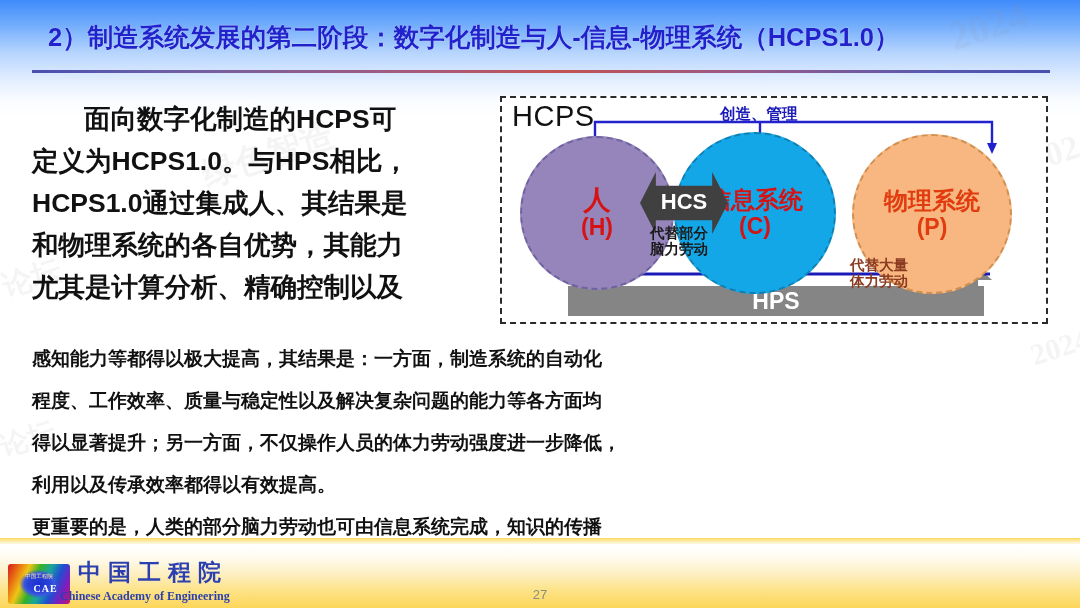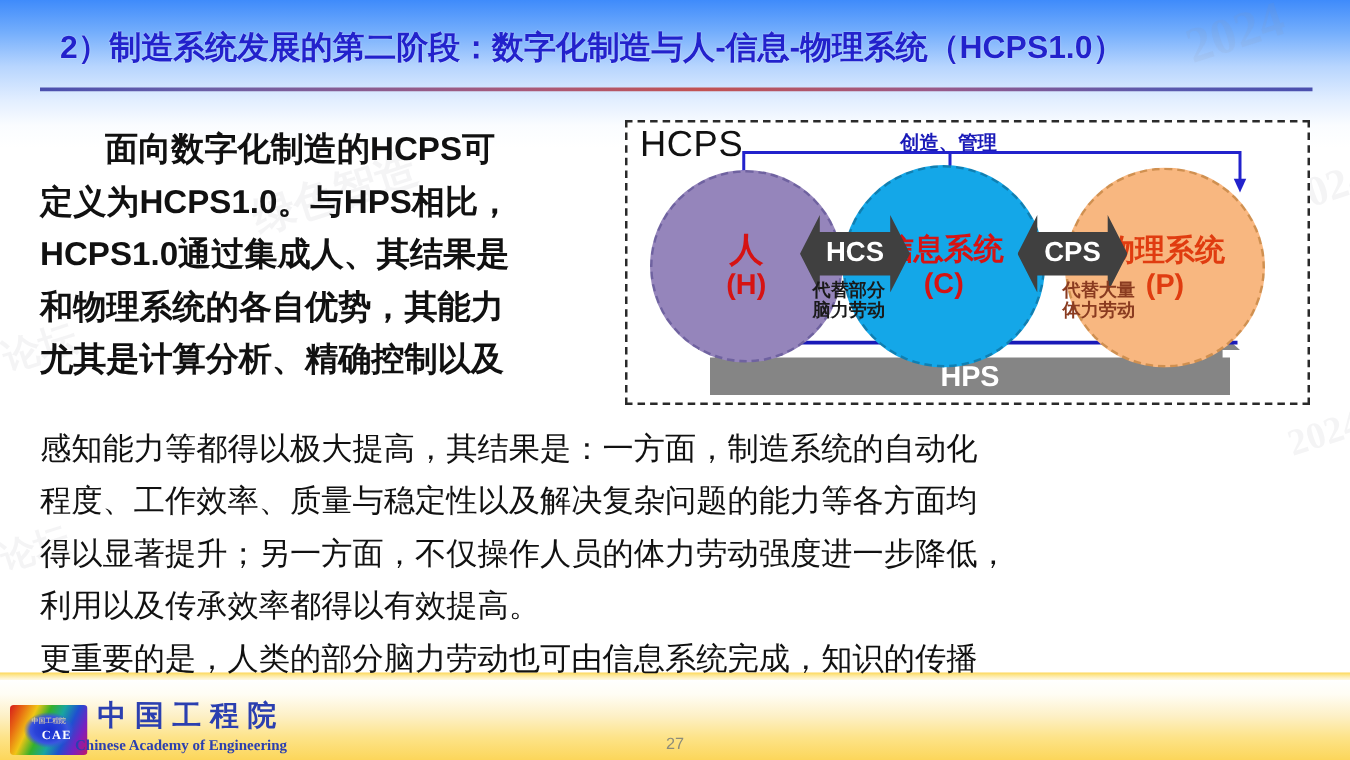--- a/index.html
+++ b/index.html
@@ -51,21 +51,21 @@
   #title-rule{
     position:absolute; left:32px; top:70px; width:1018px; height:3px;
     background:linear-gradient(to right,#4a4fae 0%,#6a5fa8 12%,#a85a7a 38%,#c25252 52%,#9a5a88 70%,#5a59ad 88%,#4a4fae 100%);
   }
   #text-col-top{
     position:absolute; left:32px; top:98px; width:468px;
     font-size:26.5px; font-weight:bold; color:#111; line-height:42px;
   }
   #text-rest{
     position:absolute; left:32px; top:338px; width:1020px;
-    font-size:25px; font-weight:normal; color:#111; line-height:42px;
+    font-size:19px; font-weight:bold; color:#111; line-height:42px;
   }
   .t-line{ white-space:nowrap; }
   .indent{ text-indent:52px; }
 
   
   #diagram{
     position:absolute; left:500px; top:96px; width:548px; height:228px;
     background:#ffffff;
     border:2px dashed #2a2a2a;
     box-sizing:border-box;
@@ -137,21 +137,21 @@
   #riser-left{ left:56px; }
   #riser-right{ left:432px; }
 
   #back-arrow{ position:absolute; left:60px; bottom:40px; width:430px; height:16px; }
 
   .note{
     position:absolute; font-weight:bold; line-height:1.08;
     font-size:14.5px; white-space:nowrap;
   }
   #note-brain{ left:148px; top:128px; color:#1a1a1a; }
-  #note-body{ left:348px; top:128px; color:#8a3b20; }
+  #note-body{ left:348px; top:160px; color:#8a3b20; }
 
   
   #footer{ position:absolute; left:0; bottom:0; width:1080px; height:56px; }
   #cae-logo{
     position:absolute; left:8px; bottom:4px; width:62px; height:40px;
     border-radius:3px;
     background:
       radial-gradient(ellipse 52% 58% at 50% 50%, #1a2fd0 0%, #2a43d8 34%, #3a55df 46%, rgba(58,85,223,0) 62%),
       linear-gradient(115deg,#d61b1b 0%, #e86a12 14%, #f0c515 28%, #35b02a 42%, #19a5a0 56%, #1f4fd0 70%, #7a1fc0 84%, #c21668 100%);
     overflow:hidden;
@@ -255,23 +255,20 @@
         <div class="sub">(C)</div>
       </div>
       <div class="circle" id="circle-phys" style="background: rgb(248, 183, 128);">
         <div>物理系统</div>
         <div class="sub">(P)</div>
       </div>
 
       <div class="darrow" id="arrow-hcs">
         <span>HCS</span>
       </div>
-      <div class="darrow" id="arrow-cps">
-        <span>CPS</span>
-      </div>
 
       <div class="note" id="note-brain" style="color: rgb(26, 26, 26);">
         <div>代替部分</div>
         <div>脑力劳动</div>
       </div>
       <div class="note" id="note-body" style="color: rgb(138, 59, 32);">
         <div>代替大量</div>
         <div>体力劳动</div>
       </div>
 

